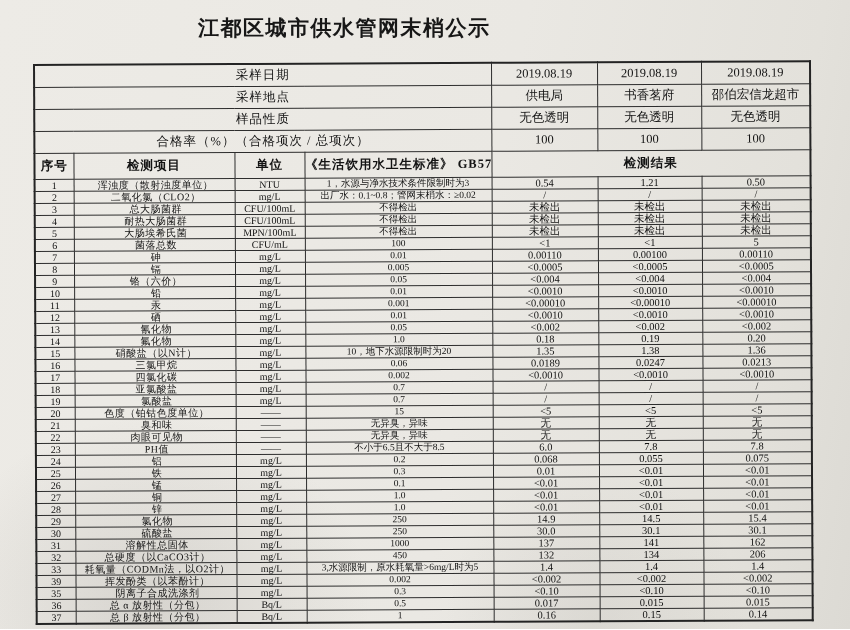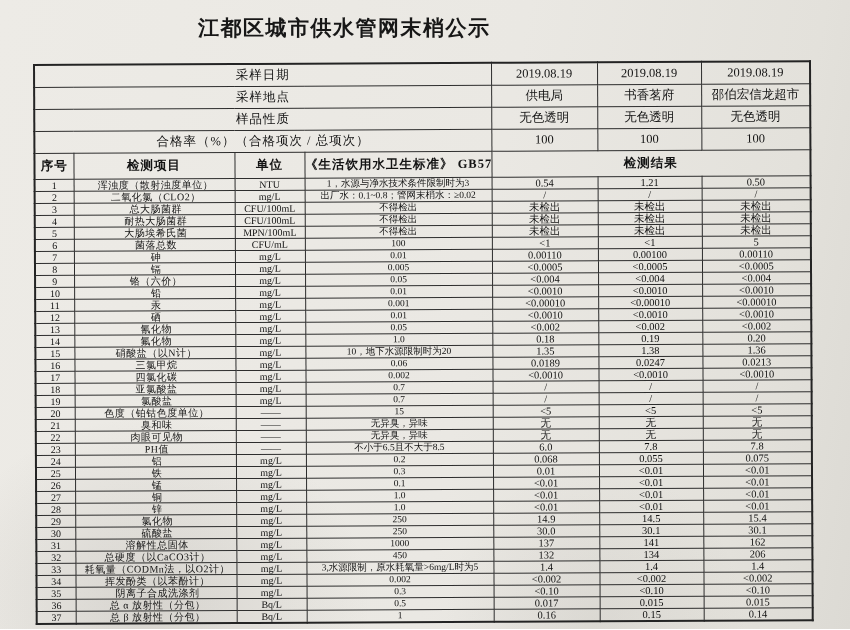--- a/index.html
+++ b/index.html
@@ -427,21 +427,21 @@
       <td class="c-no">33</td>
       <td class="c-item">耗氧量（CODMn法，以O2计）</td>
       <td class="c-unit">mg/L</td>
       <td class="c-standard">3,水源限制，原水耗氧量&gt;6mg/L时为5</td>
       <td class="c-res">1.4</td>
       <td class="c-res">1.4</td>
       <td class="c-res">1.4</td>
     </tr>
 
     <tr class="rec">
-      <td class="c-no">34</td>
+      <td class="c-no">39</td>
       <td class="c-item">挥发酚类（以苯酚计）</td>
       <td class="c-unit">mg/L</td>
       <td class="c-standard">0.002</td>
       <td class="c-res">&lt;0.002</td>
       <td class="c-res">&lt;0.002</td>
       <td class="c-res">&lt;0.002</td>
     </tr>
 
     <tr class="rec">
       <td class="c-no">35</td>

